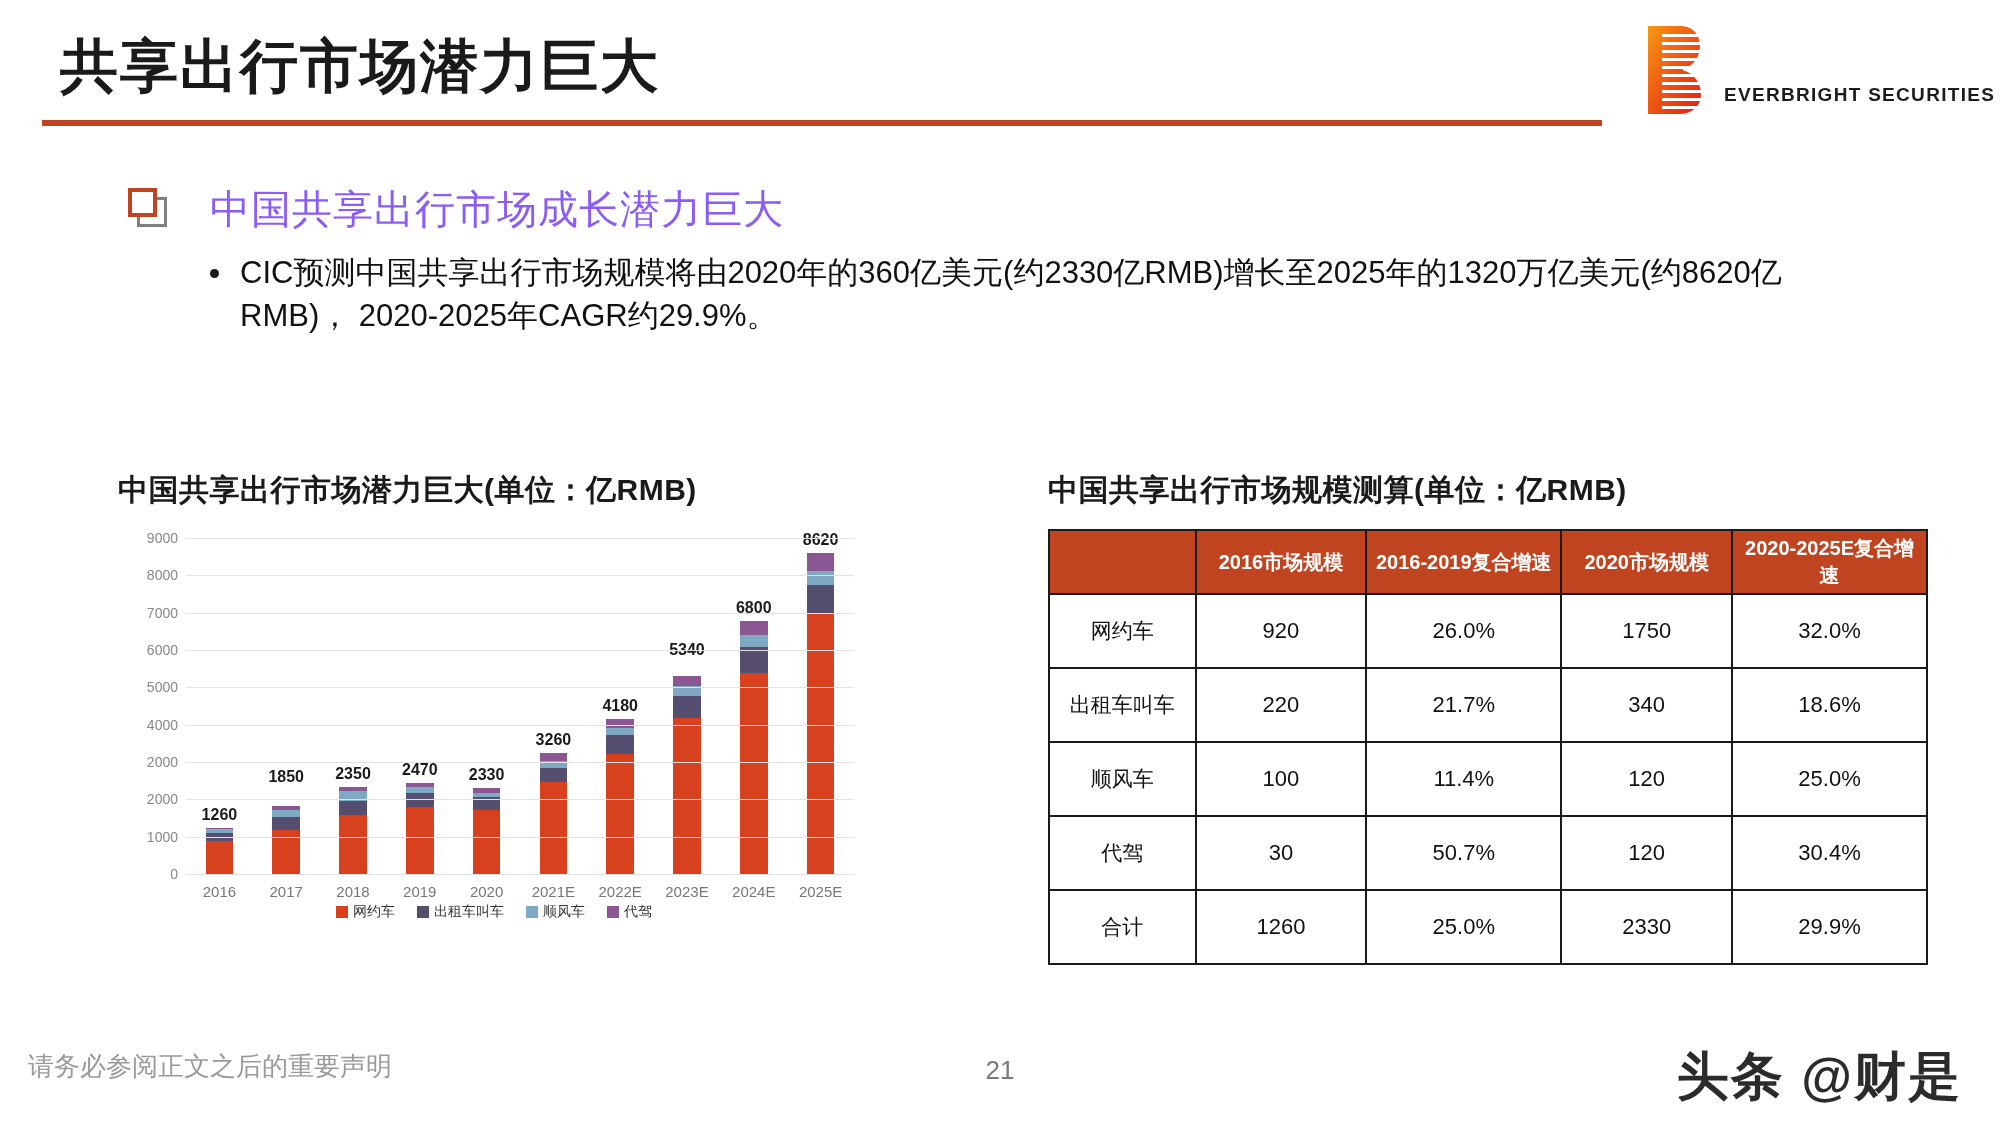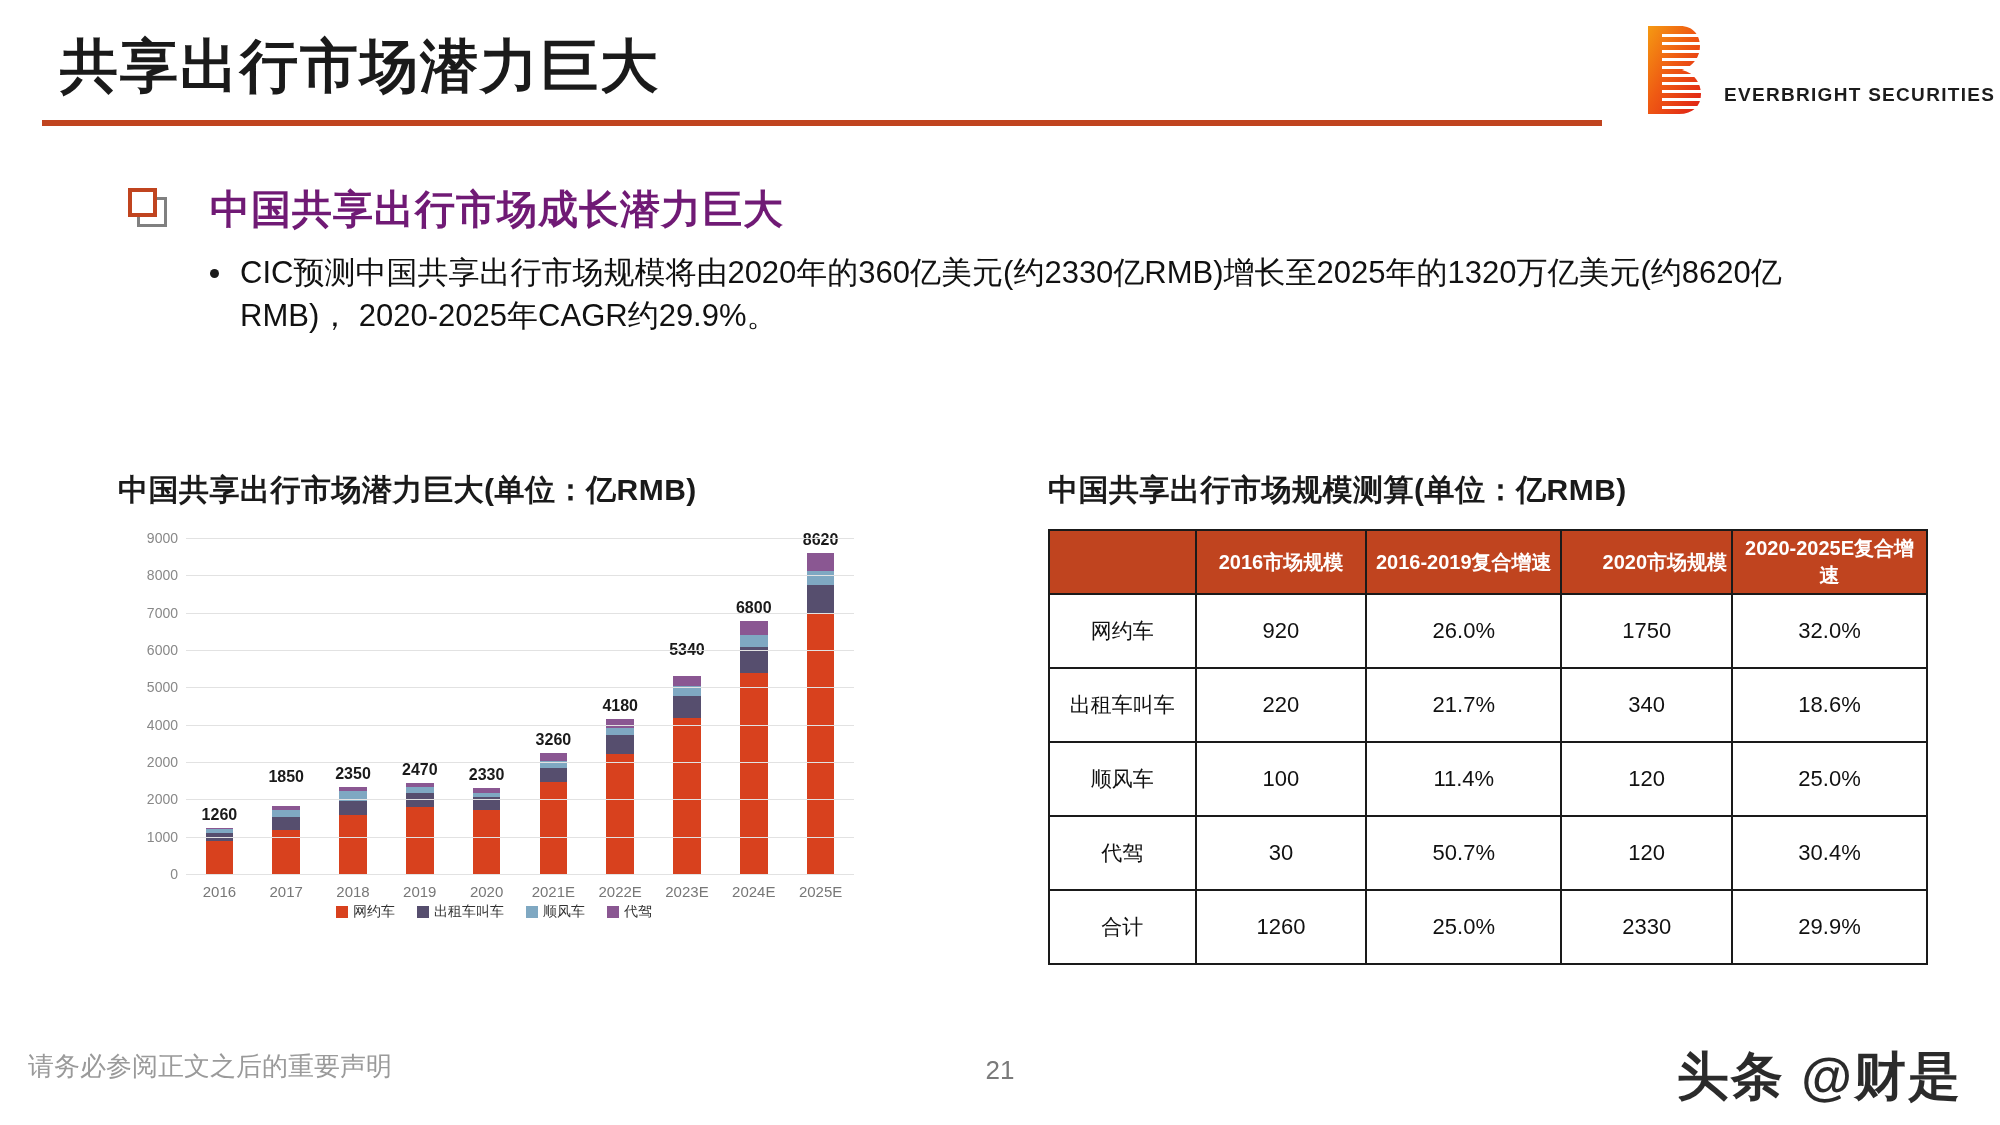--- a/index.html
+++ b/index.html
@@ -41,21 +41,21 @@
   .sec-marker .sq-grey{
     position:absolute;left:9px;top:9px;width:24px;height:24px;
     border:3px solid #808080;background:#fff;
   }
   .sec-marker .sq-orange{
     position:absolute;left:0;top:0;width:21px;height:21px;
     border:4px solid #c0441f;background:#fff;
   }
   .sec-heading{
     position:absolute;left:210px;top:182px;
-    font-size:40px;font-weight:700;color:#701a75;letter-spacing:1px;
+    font-size:40px;font-weight:400;color:#8b5cf6;letter-spacing:1px;
     white-space:nowrap;
   }
 
   
   .bullets{position:absolute;left:196px;top:252px;width:1590px;}
   .bullet{position:relative;padding-left:44px;margin-bottom:18px;}
   .bullet .dot{
     position:absolute;left:14px;top:17px;width:9px;height:9px;
     border-radius:50%;background:#1a1a1a;
   }
@@ -363,21 +363,21 @@
   </div>
 
   <div class="panel-right">
     <div class="panel-title">中国共享出行市场规模测算(单位：亿RMB)</div>
     <table class="mkt">
       <thead>
           <tr id="thead-row">
             <th class="corner" style="width: 17%;"></th>
             <th style="width: 20%;">2016市场规模</th>
             <th style="width: 23%;">2016-2019复合增速</th>
-            <th style="width: 20%; text-align: right;">2020市场规模</th>
+            <th style="width: 20%;">2020市场规模</th>
             <th style="width: 23%;">2020-2025E复合增速</th>
           </tr>
         </thead>
       <tbody id="tbody">
           <tr>
             <td class="rowhead">网约车</td>
             <td>920</td>
             <td>26.0%</td>
             <td>1750</td>
             <td>32.0%</td>

